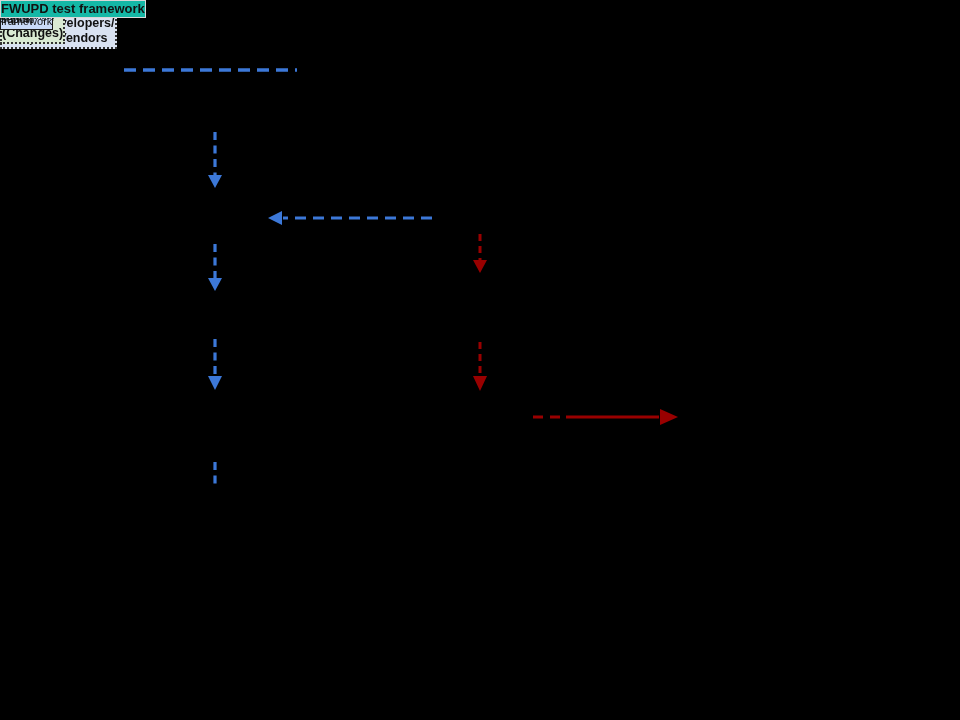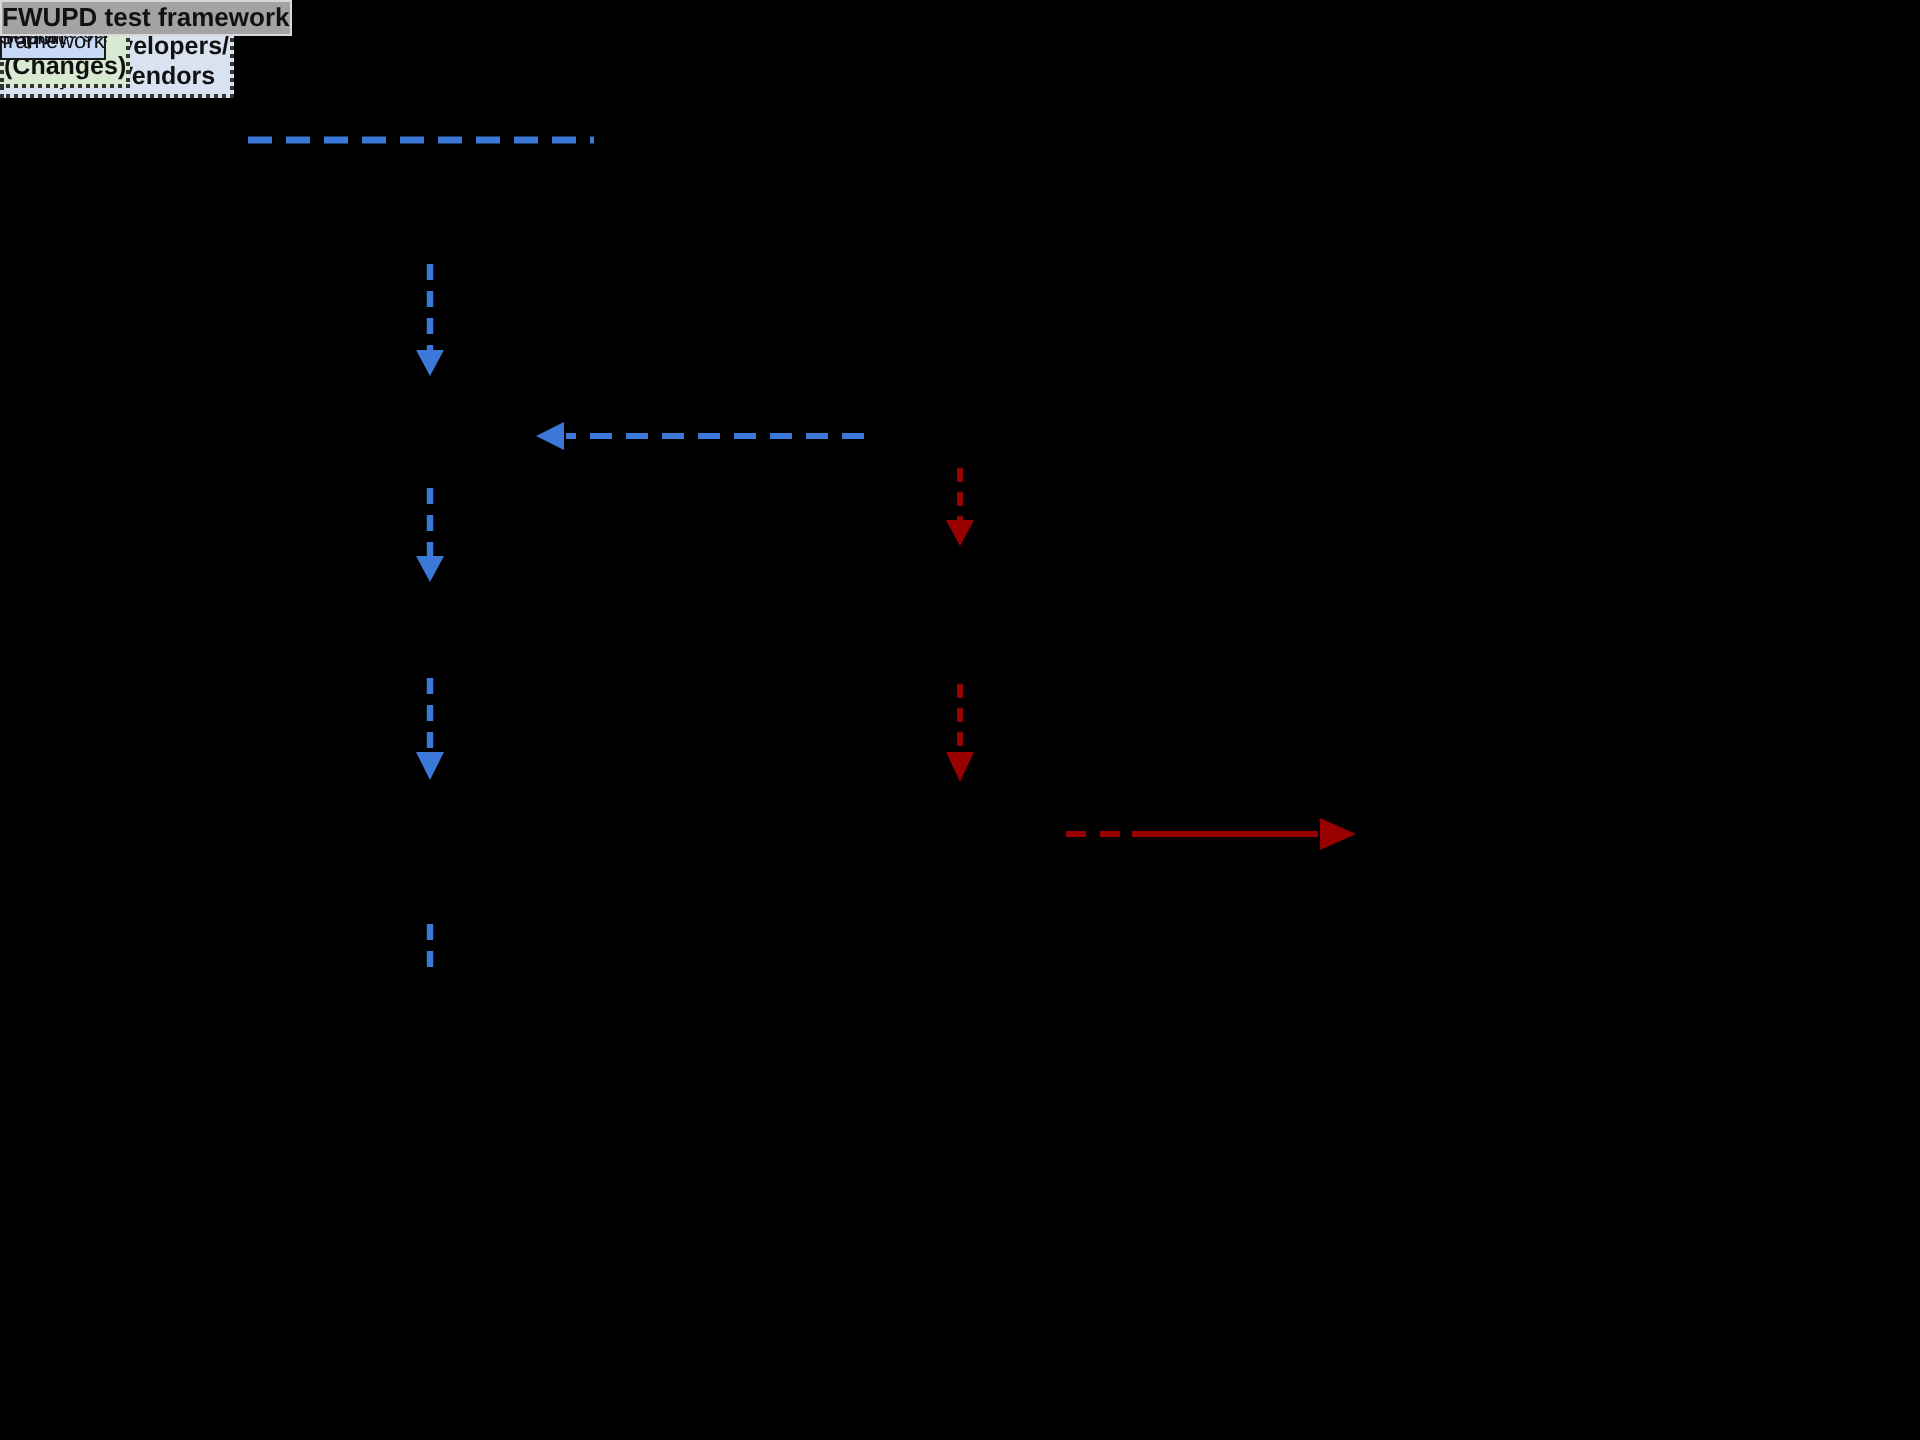--- a/index.html
+++ b/index.html
@@ -143,21 +143,21 @@
   <div class="abs" style="left:580;top:379;width:60;height:10;background:#000"></div>
   <div class="abs" style="left:585;top:393;width:56;height:12;background:#000"></div>
   <div class="abs" style="left:580;top:435;width:61;height:12;background:#000"></div>
   <div class="abs" style="left:333;top:424;width:61;height:10;background:#000"></div>
   <div class="abs" style="left:344;top:437;width:50;height:10;background:#000"></div>
 
   <div class="abs" style="left:105;top:484;width:622;height:6;background:#1155cc"></div>
   <div class="abs" style="left:105;top:493;width:622;height:8;background:#1155cc"></div>
   <div class="abs" style="left:0;top:618;width:960;height:54;background:#131313"></div>
 
-  <div class="abs node" style="left:656;top:573;width:144;height:44;background:#a3a3a3;border:1px solid #d8d8d8;font-weight:bold;font-size:13px">
+  <div class="abs node" style="left:656;top:573;width:144;height:44;background:#14b8a6;border:1px solid #d8d8d8;font-weight:bold;font-size:13px">
     <span>FWUPD test framework</span>
   </div>
 
   <div class="abs" style="left:782;top:688;width:66;height:3;background:#1155cc"></div>
   <div class="abs" style="left:848;top:685;width:25;height:22;background:#1155cc"></div>
   <div class="abs" style="left:0;top:694;width:960;height:12;background:#1155cc"></div>
   <div class="abs" style="left:783;top:705;width:65;height:3;background:#990000"></div>
   <div class="abs" style="left:848;top:706;width:25;height:12;background:#990000"></div>
   <div class="abs" style="left:873;top:708;width:17;height:6;background:#990000"></div>
   <div class="abs" style="left:0;top:711;width:960;height:9;background:#990000"></div>

